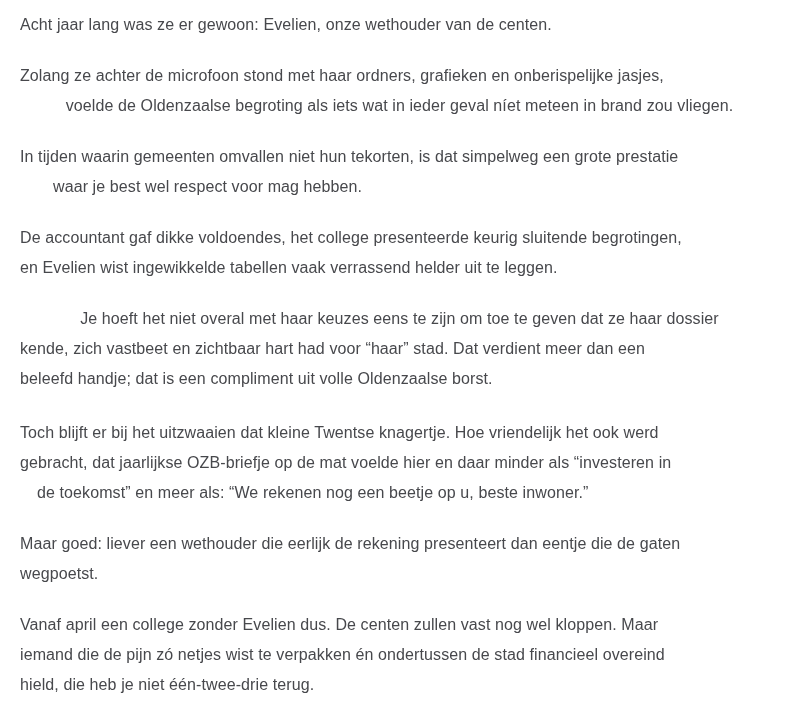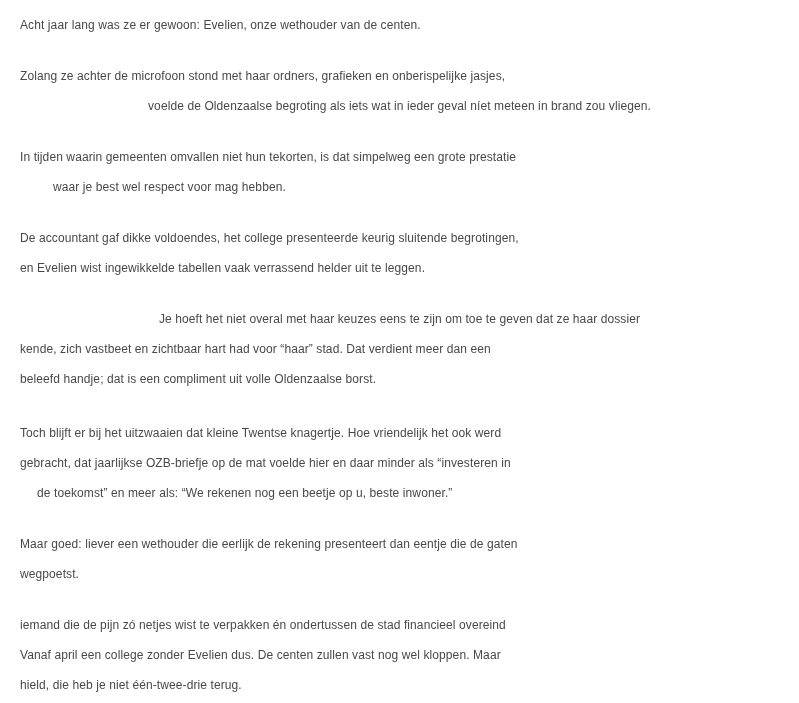--- a/index.html
+++ b/index.html
@@ -10,21 +10,21 @@
   body {
     width: 799px;
     height: 703px;
     box-sizing: border-box;
     padding: 10px 20px 0 20px;
     overflow: hidden;
     font-family: "Liberation Sans", "DejaVu Sans", sans-serif;
   }
   .article {
     color: #47484c;
-    font-size: 12px;
+    font-size: 16px;
     letter-spacing: 0.1px;
   }
   .para {
     margin: 0 0 21px 0;
   }
   .line {
     line-height: 30px;
     white-space: nowrap;
   }
 </style>
@@ -63,18 +63,18 @@
     <span class="line" style="display: block;">gebracht, dat jaarlijkse OZB-briefje op de mat voelde hier en daar minder als “investeren in</span>
     <span class="line" style="display: block; margin-left: 17px;">de toekomst” en meer als: “We rekenen nog een beetje op u, beste inwoner.”</span>
   </p>
 
   <p class="para">
     <span class="line" style="display: block;">Maar goed: liever een wethouder die eerlijk de rekening presenteert dan eentje die de gaten</span>
     <span class="line" style="display: block;">wegpoetst.</span>
   </p>
 
   <p class="para">
+    <span class="line" style="display: block;">Vanaf april een college zonder Evelien dus. De centen zullen vast nog wel kloppen. Maar</span>
     <span class="line" style="display: block;">iemand die de pijn zó netjes wist te verpakken én ondertussen de stad financieel overeind</span>
-    <span class="line" style="display: block;">Vanaf april een college zonder Evelien dus. De centen zullen vast nog wel kloppen. Maar</span>
     <span class="line" style="display: block;">hield, die heb je niet één-twee-drie terug.</span>
   </p>
 
 </article>
 
 </body></html>

